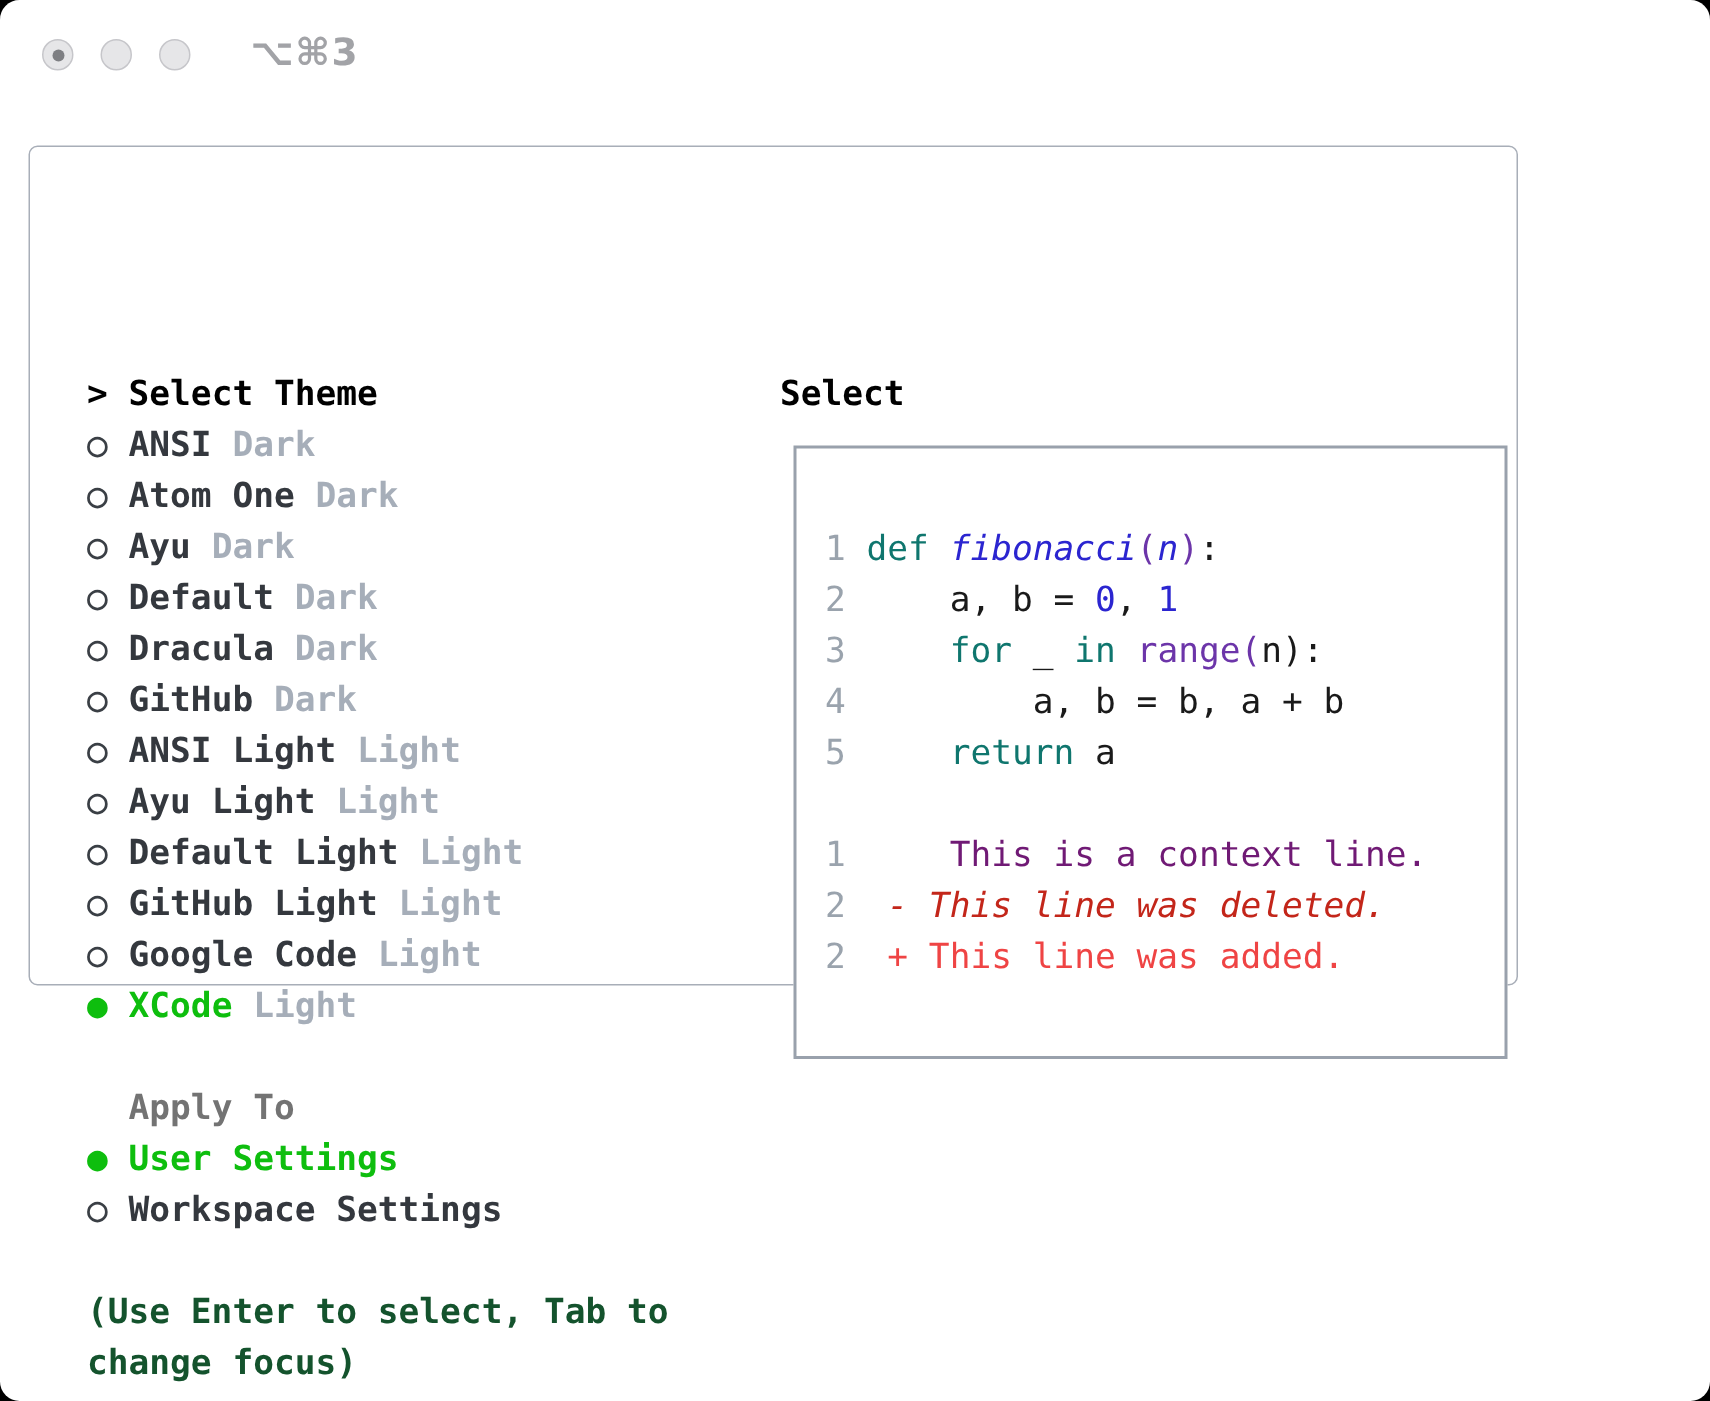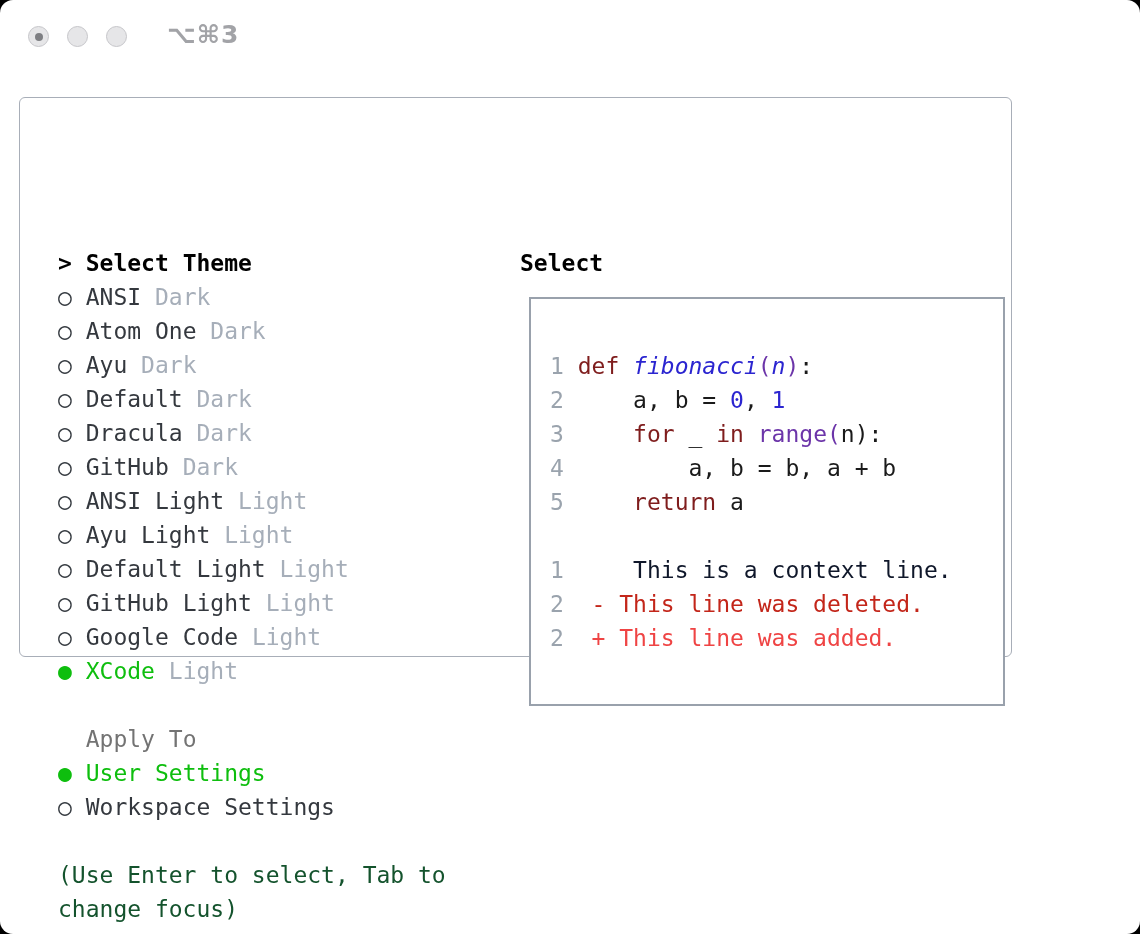--- a/index.html
+++ b/index.html
@@ -14,44 +14,44 @@
         display:flex; align-items:center; justify-content:center; }
   .tl .dot { width:8px; height:8px; border-radius:50%; background:#7E7F83; }
   .shortcut { position:absolute; left:167px; top:20px; font-family:"DejaVu Sans","Liberation Sans",sans-serif;
         font-weight:bold; font-size:25px; color:#A2A3A7; letter-spacing:1px; }
   
   .panel { position:absolute; left:19px; top:97px; width:993px; height:560px;
         border:1.5px solid #A8AEB8; border-radius:6px; background:#fff; }
   
   .list { position:absolute; left:38px; top:148px; font-size:23px; line-height:34px;
         white-space:pre; color:#34383E; }
-  .row { min-height:34px; }
+  .row { min-height:34px;font-weight:bold; }
   .row.header { font-weight:bold; color:#000; }
   .row.header .prefix { color:#000; }
   .row.subheader { color:#737373; }
   .row .suffix { color:#A6AEB9; }
   .row.option .prefix { color:#3A3F45; }
   .row.option.on .prefix, .row.option.on .label { color:#0EBE0E; }
   .row.hint { color:#14532d; }
   
   .preview-title { position:absolute; left:500px; top:148px; font-size:23px; line-height:34px;
         font-weight:bold; color:#000; }
   .preview-box { position:absolute; left:509px; top:199px; width:476px; height:409px;
         border:2px solid #99A1AC; background:#fff; }
   .code { position:absolute; left:530px; top:251px; font-size:23px; line-height:34px;
         white-space:pre; color:#1A1A1A; }
   .cline { min-height:34px; }
   .lnum  { color:#9AA3AD; }
-  .c-kw  { color:#7f1d1d; }
+  .c-kw  { color:#0f766e; }
   .c-fn  { color:#2B25D0;font-style:italic; }
   .c-num { color:#2B25D0; }
   .c-pu  { color:#6C35A9; }
   .c-bk  { color:#1A1A1A; }
-  .c-ctx { color:#0f172a; }
-  .c-del { color:#C3261A; }
+  .c-ctx { color:#701a75; }
+  .c-del { color:#C3261A;font-style:italic; }
   .c-add { color:#ef4444; }
 </style>
 </head>
 <body>
 
 <div class="window">
 
   <div class="titlebar">
     <div class="tl">
       <span class="dot"></span>

